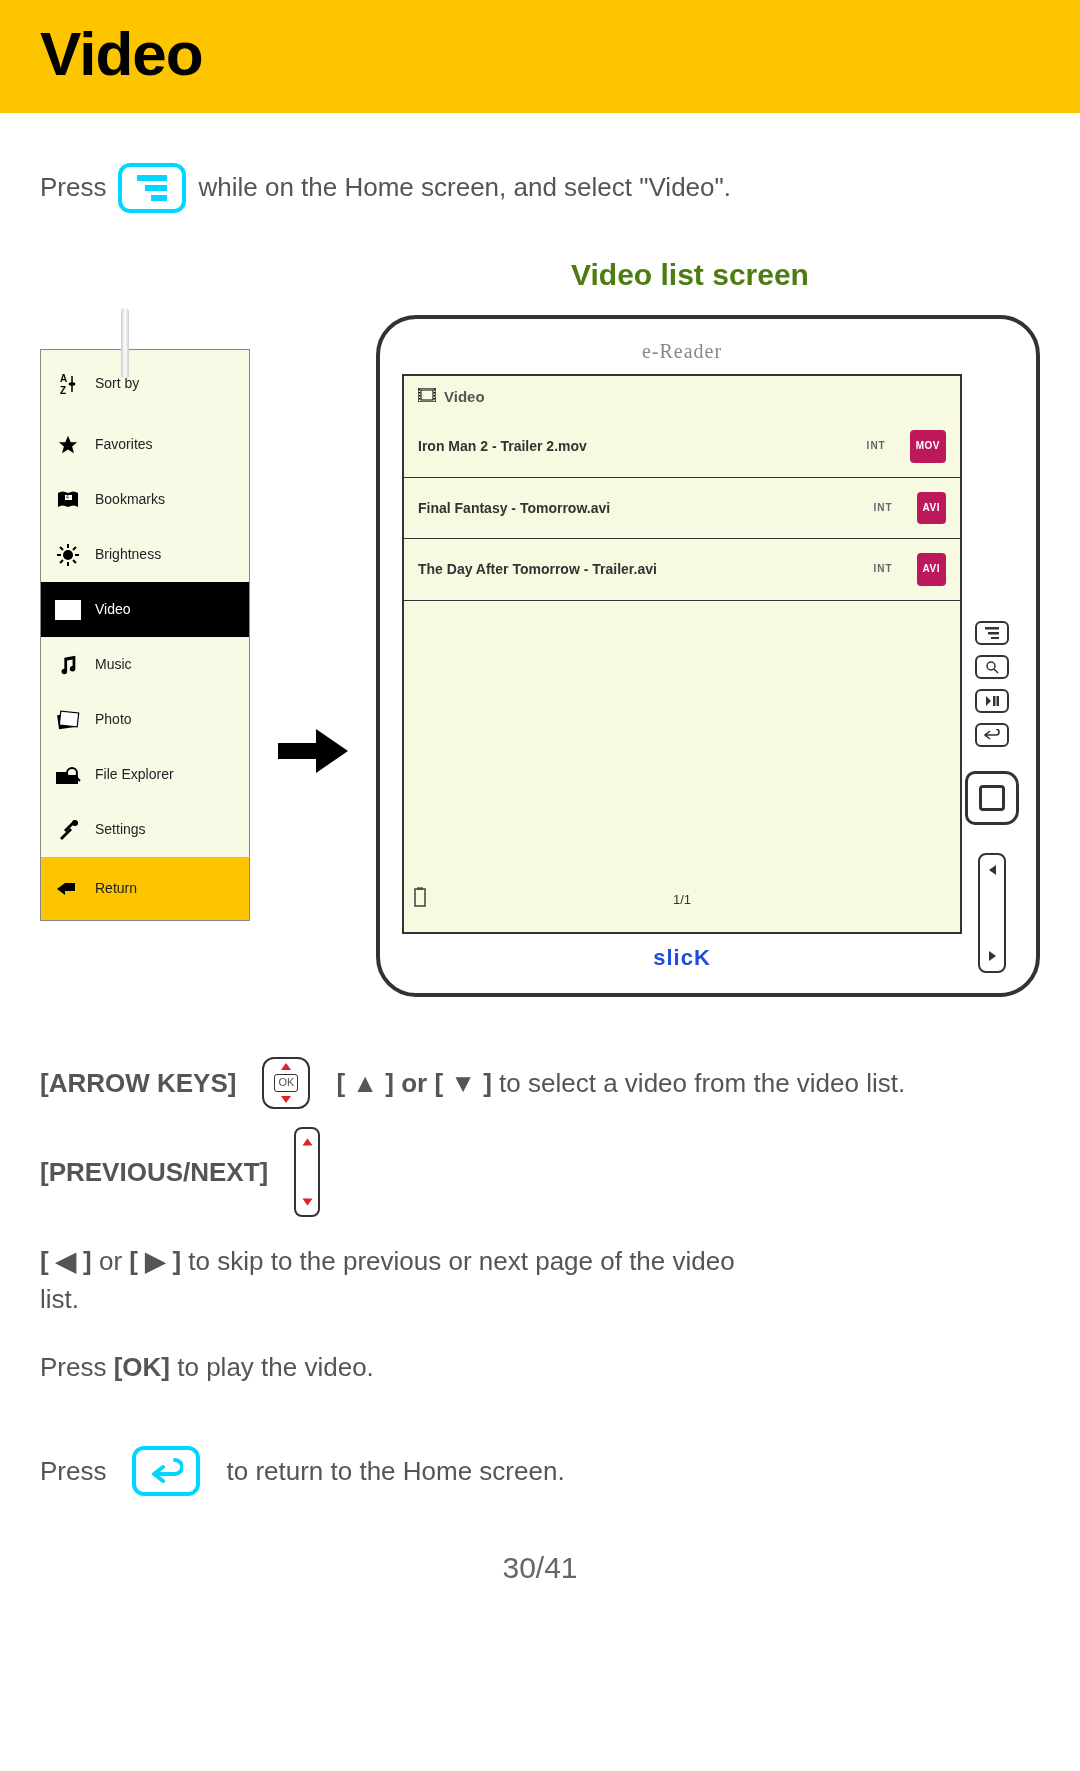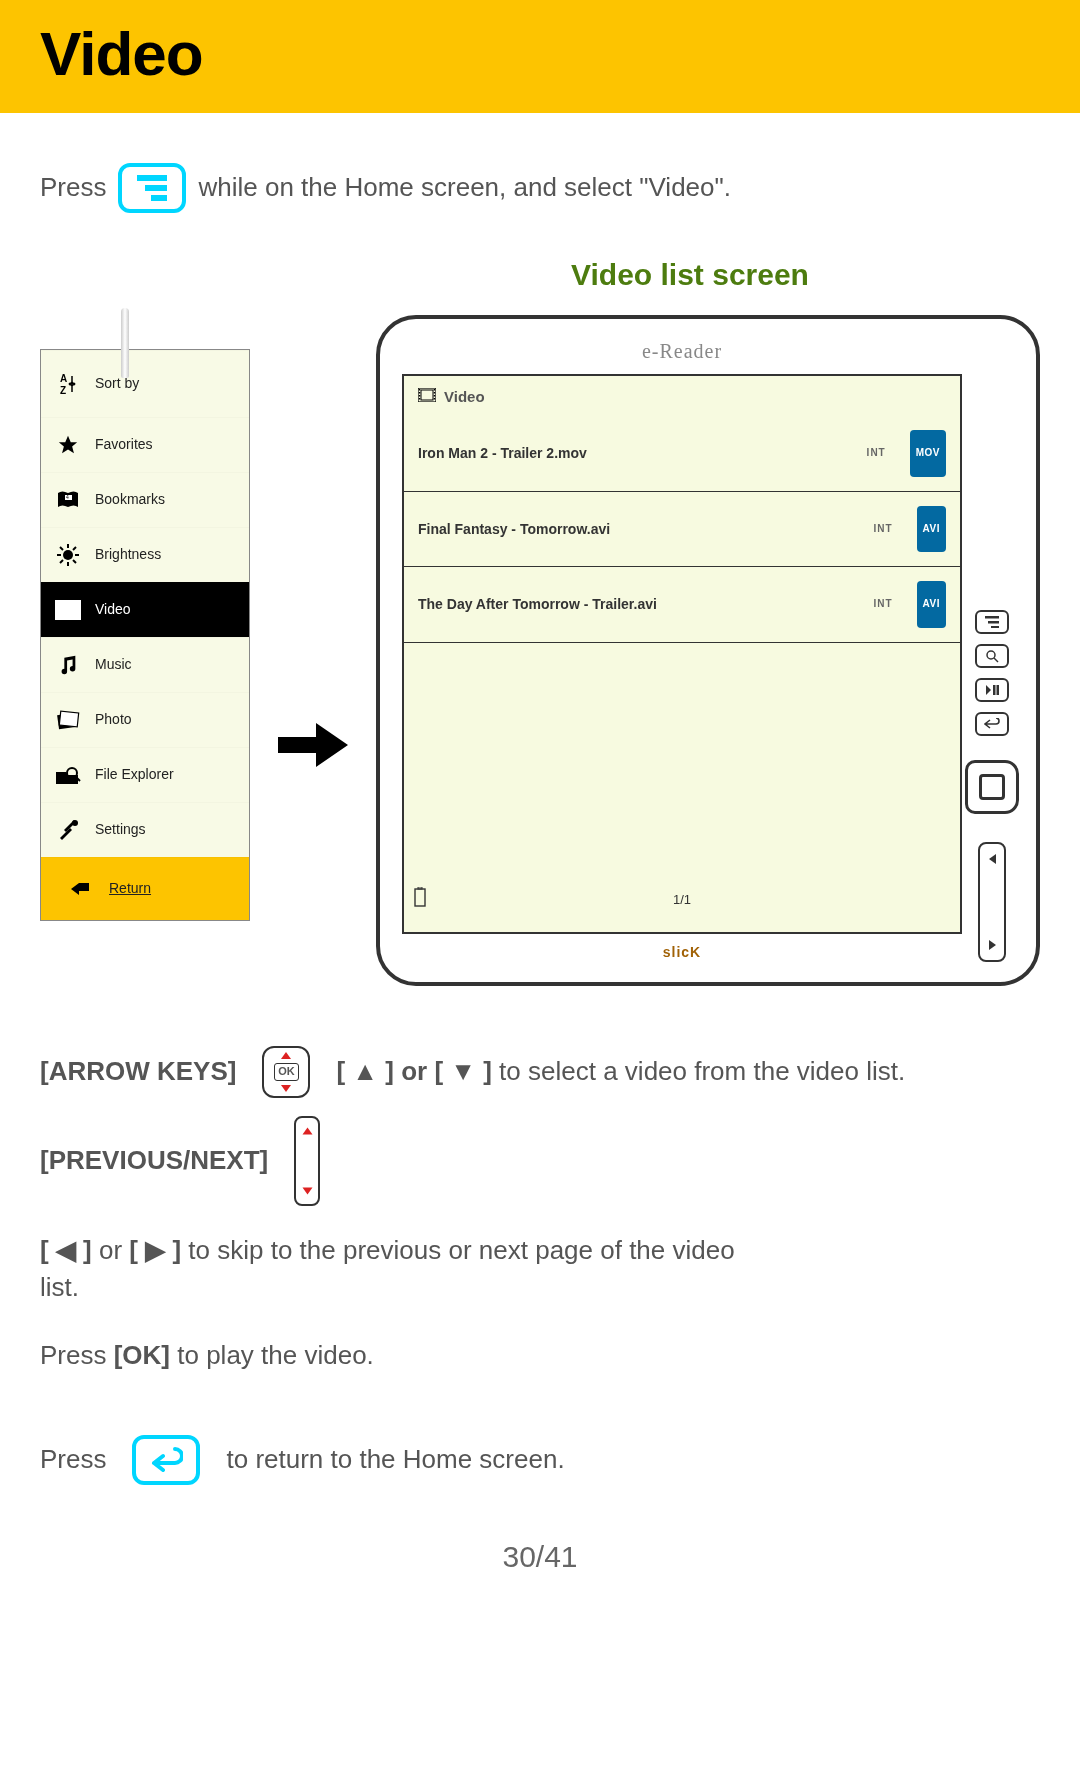--- a/index.html
+++ b/index.html
@@ -79,21 +79,21 @@
     display: flex;
     align-items: center;
     gap: 14px;
     padding: 14px 14px;
     font-size: 14px;
     color: #222;
     border-top: 1px solid rgba(0,0,0,0.02);
   }
   .menu-item.sortby { padding: 20px 14px; }
   .menu-item.selected { background: #000; color: #fff; }
-  .menu-item.return { background: #fdc400; padding: 18px 28px; text-decoration: underline; }
+  .menu-item.return { background: #fdc400; padding: 18px 14px; }
   .menu-icon { width: 26px; height: 26px; flex-shrink: 0; display:flex; align-items:center; justify-content:center; }
   .big-arrow {
     align-self: center;
     margin-top: 200px;
   }
   
   .device-wrap {
     flex: 1;
     display: flex;
     align-items: flex-end;
@@ -135,47 +135,47 @@
     justify-content: space-between;
     padding: 14px 14px;
     border-bottom: 1.5px solid #333;
     font-size: 14px;
     font-weight: 600;
     color: #333;
   }
   .video-row .tags { display: flex; gap: 24px; align-items: center; }
   .tag-int { font-size: 10px; color: #666; letter-spacing: 1px; }
   .tag-fmt {
-    background: #0369a1;
+    background: #be185d;
     color: #fff;
     font-size: 10px;
-    padding: 16px 6px;
+    padding: 9px 6px;
     border-radius: 4px;
     letter-spacing: 0.5px;
   }
   .screen-footer {
     position: absolute;
     bottom: 22px;
     left: 0; right: 0;
     display: flex;
     align-items: center;
     justify-content: center;
     font-size: 13px;
     color: #333;
   }
   .battery-icon {
     position: absolute;
     left: 10px;
   }
   .device-brand-bottom {
     text-align: center;
     font-weight: 700;
-    color: #a16207;
+    color: #1d4ed8;
     letter-spacing: 1px;
-    font-size: 14px;
+    font-size: 22px;
     margin-top: 8px;
     font-family: Arial, sans-serif;
   }
   .device-right {
     width: 60px;
     display: flex;
     flex-direction: column;
     align-items: center;
     gap: 10px;
     padding-top: 90px;
@@ -232,21 +232,21 @@
   .instr strong { color:#555; font-weight:700; }
   .instr .label { font-weight:700; color:#555; }
   .ok-button {
     width: 48px; height: 52px;
     border: 2.5px solid #333;
     border-radius: 12px;
     display:flex;flex-direction:column;align-items:center;justify-content:space-between;
     padding: 4px 0;
     background:#fff;
   }
-  .ok-button .ok-text { font-size:11px; border:1.5px solid #333; border-radius:3px; padding:0 3px; font-weight:700;}
+  .ok-button .ok-text { font-size:11px; border:1.5px solid #333; border-radius:3px; padding:0 3px; font-weight:400;}
   .ok-button .tri-up { border-bottom-color:#d22; }
   .ok-button .tri-down { border-top-color:#d22; }
   .rocker-sm {
     width: 26px; height: 90px;
     border: 2.5px solid #333;
     border-radius: 8px;
     display:flex;flex-direction:column;justify-content:space-between;align-items:center;
     padding: 8px 0;
     background:#fff;
   }

